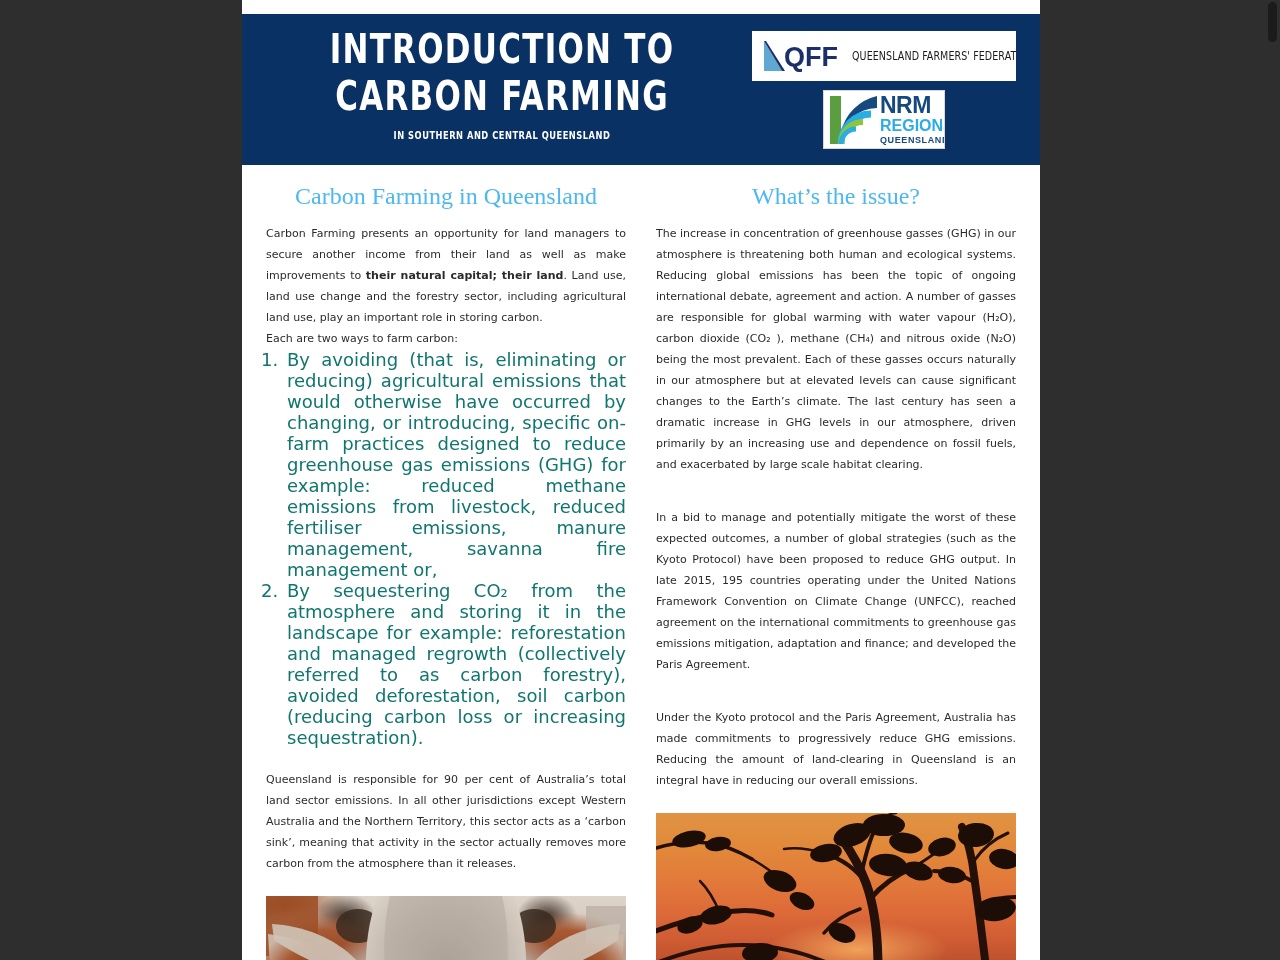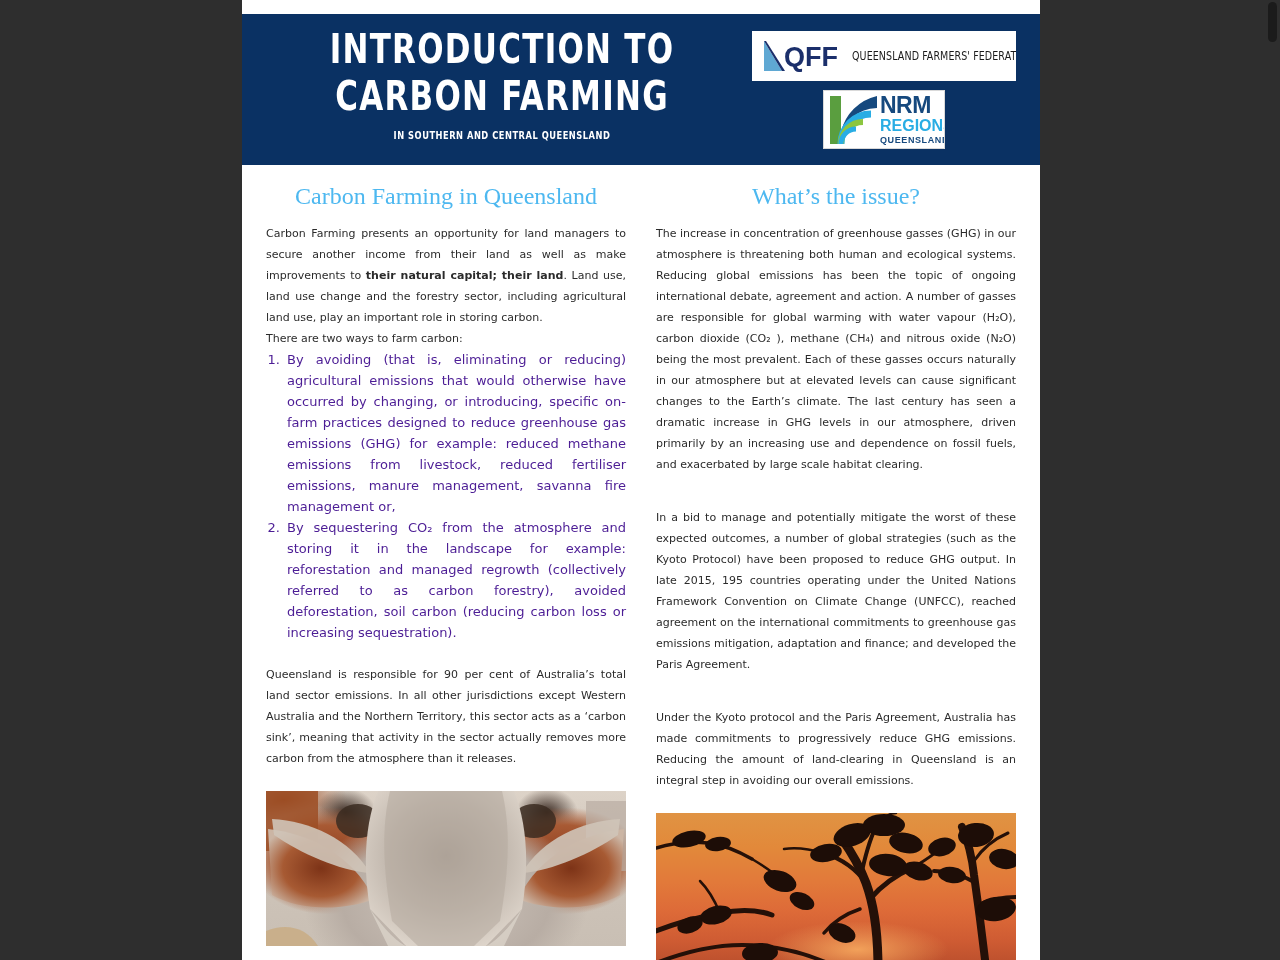--- a/index.html
+++ b/index.html
@@ -119,23 +119,23 @@
   }
   p.body-text + p.body-text { margin-top:32px; }
   p.tight { margin-top:0 !important; }
   ol.farm-list {
     margin:0 0 0 18px;
     padding:0;
     list-style-position:outside;
   }
   ol.farm-list li {
     font-family:"DejaVu Sans","Liberation Sans", sans-serif;
-    font-size:13px;
+    font-size:18px;
     line-height:21px;
-    color:#4c1d95;
+    color:#0f766e;
     text-align:justify;
     padding-left:3px;
   }
   .spacer-21 { height:21px; }
   
   .photo {
     width:360px; height:155px;
     margin-top:22px;
     overflow:hidden;
     position:relative;
@@ -213,21 +213,21 @@
       </div>
     </div>
 
     <div id="content">
 
       <div class="column">
         <h2 class="section-heading">Carbon Farming in Queensland</h2>
 
         <p class="body-text"><span>Carbon Farming presents an opportunity for land managers to secure another income from their land as well as make improvements to </span><b>their natural capital; their land</b><span>. Land use, land use change and the forestry sector, including agricultural land use, play an important role in storing carbon.</span></p>
 
-        <p class="body-text tight">There are two ways to farm carbon:</p>
+        <p class="body-text tight">Each are two ways to farm carbon:</p>
 
         <ol class="farm-list">
           <li>By avoiding (that is, eliminating or reducing) agricultural emissions that would otherwise have occurred by changing, or introducing, specific on-farm practices designed to reduce greenhouse gas emissions (GHG) for example: reduced methane emissions from livestock, reduced fertiliser emissions, manure management, savanna fire management or,</li>
           <li>By sequestering CO₂ from the atmosphere and storing it in the landscape for example: reforestation and managed regrowth (collectively referred to as carbon forestry), avoided deforestation, soil carbon (reducing carbon loss or increasing sequestration).</li>
         </ol>
 
         <div class="spacer-21"></div>
 
         <p class="body-text tight">Queensland is responsible for 90 per cent of Australia’s total land sector emissions. In all other jurisdictions except Western Australia and the Northern Territory, this sector acts as a ‘carbon sink’, meaning that activity in the sector actually removes more carbon from the atmosphere than it releases.</p>
 
@@ -260,21 +260,21 @@
             <path d="M0 140 C20 132 40 136 52 155 L0 155 Z" fill="#c8a97e" opacity="0.75"></path>
           </svg>
         </div>
       </div>
 
       <div class="column">
         <h2 class="section-heading">What’s the issue?</h2>
 
         <p class="body-text tight">The increase in concentration of greenhouse gasses (GHG) in our atmosphere is threatening both human and ecological systems. Reducing global emissions has been the topic of ongoing international debate, agreement and action. A number of gasses are responsible for global warming with water vapour (H₂O), carbon dioxide (CO₂ ), methane (CH₄) and nitrous oxide (N₂O) being the most prevalent. Each of these gasses occurs naturally in our atmosphere but at elevated levels can cause significant changes to the Earth’s climate. The last century has seen a dramatic increase in GHG levels in our atmosphere, driven primarily by an increasing use and dependence on fossil fuels, and exacerbated by large scale habitat clearing.</p>
         <p class="body-text">In a bid to manage and potentially mitigate the worst of these expected outcomes, a number of global strategies (such as the Kyoto Protocol) have been proposed to reduce GHG output. In late 2015, 195 countries operating under the United Nations Framework Convention on Climate Change (UNFCC), reached agreement on the international commitments to greenhouse gas emissions mitigation, adaptation and finance; and developed the Paris Agreement.</p>
-        <p class="body-text">Under the Kyoto protocol and the Paris Agreement, Australia has made commitments to progressively reduce GHG emissions. Reducing the amount of land-clearing in Queensland is an integral step in avoiding our overall emissions.</p>
+        <p class="body-text">Under the Kyoto protocol and the Paris Agreement, Australia has made commitments to progressively reduce GHG emissions. Reducing the amount of land-clearing in Queensland is an integral have in reducing our overall emissions.</p>
 
         <div class="photo" id="photo-sunset">
           <svg viewBox="0 0 360 155" preserveAspectRatio="none" xmlns="http://www.w3.org/2000/svg">
             <g fill="#241008" stroke="#241008" stroke-linecap="round">
               <path d="M222 155 C222 120 218 92 210 70 C204 54 196 40 186 26" stroke-width="9" fill="none"></path>
               <path d="M214 86 C224 74 240 62 258 54" stroke-width="5" fill="none"></path>
               <path d="M258 54 C268 48 278 42 286 34" stroke-width="3" fill="none"></path>
               <path d="M210 70 C200 56 186 46 168 40" stroke-width="4" fill="none"></path>
               <path d="M168 40 C154 36 140 34 128 36" stroke-width="2.5" fill="none"></path>
               <path d="M206 58 C210 40 214 24 222 10" stroke-width="4" fill="none"></path>

